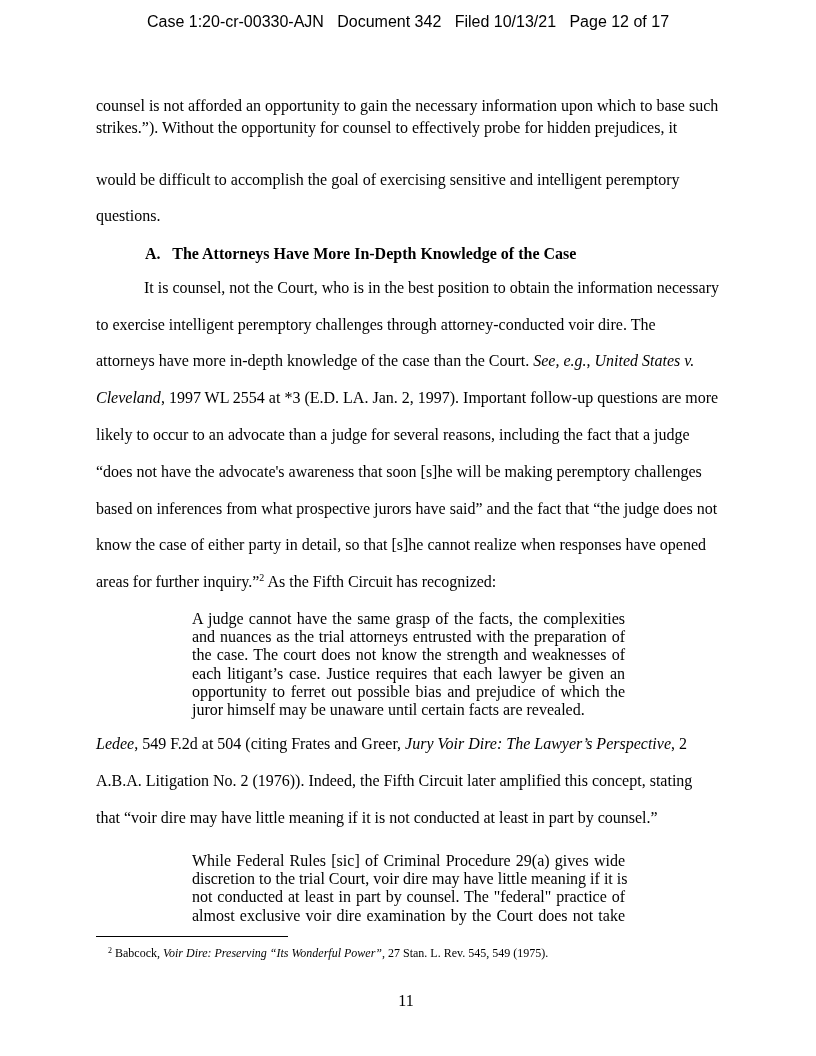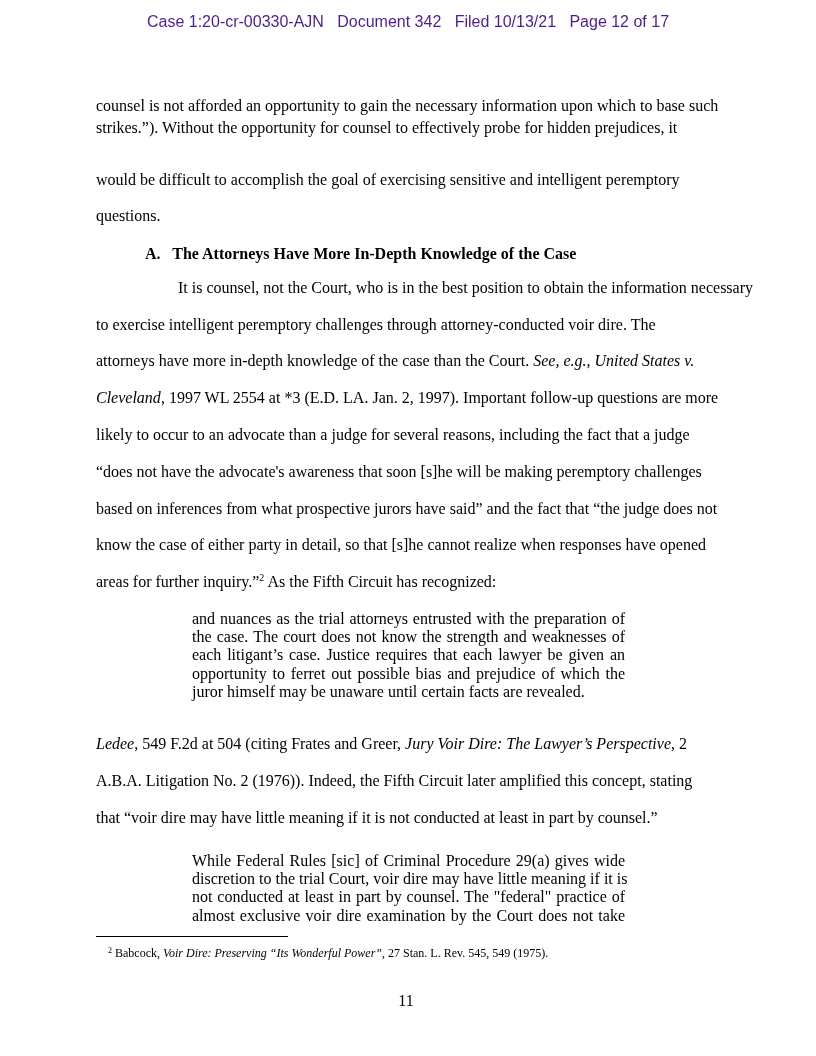--- a/index.html
+++ b/index.html
@@ -1,22 +1,22 @@
 <!DOCTYPE html>
 <html><head>
 <meta charset="utf-8">
 <style>
   html, body { margin: 0; padding: 0; background: #ffffff; }
   body { width: 816px; height: 1056px; position: relative; overflow: hidden;
          font-family: "Liberation Serif", "DejaVu Serif", serif; color: #000; }
   .header { position: absolute; top: 13px; left: 0; width: 816px; text-align: center;
             font-family: "Liberation Sans", "DejaVu Sans", sans-serif; font-size: 16px;
-            color: #4c1d95; white-space: pre; }
+            color: #000000; white-space: pre; }
   .line { position: absolute; left: 96px; font-size: 16px; white-space: nowrap; line-height: 1; }
-  .indent { left: 144px; margin-left: 34px; }
+  .indent { left: 144px; }
   .heading { font-weight: bold; left: 145px; }
   .bq { position: absolute; left: 192px; width: 433px; font-size: 16px; line-height: 18.2px;
         text-align: justify; }
   .bq-line { display: block; text-align: justify; text-align-last: justify; height: 18.2px; white-space: nowrap; }
   .bq-line.last { text-align-last: left; }
   sup { font-size: 10px; vertical-align: 6px; line-height: 0; }
   .fn-rule { position: absolute; left: 96px; top: 936px; width: 192px; height: 0; border-top: 1px solid #000; }
   .footnote { position: absolute; left: 108px; top: 946px; font-size: 12px; white-space: nowrap; }
   .footnote sup { font-size: 8px; vertical-align: 4px; }
   .page-num { position: absolute; top: 992px; left: 0; width: 812px; text-align: center; font-size: 16px; }
@@ -38,20 +38,21 @@
 <div class="line" style="top:317px">to exercise intelligent peremptory challenges through attorney-conducted voir dire.  The</div>
 <div class="line" style="top:353px"><span>attorneys have more in-depth knowledge of the case than the Court. </span><i>See, e.g.</i><span>, </span><i>United States v.</i></div>
 <div class="line" style="top:390px"><i>Cleveland</i><span>, 1997 WL 2554 at *3 (E.D. LA. Jan. 2, 1997). Important follow-up questions are more</span></div>
 <div class="line" style="top:427px">likely to occur to an advocate than a judge for several reasons, including the fact that a judge</div>
 <div class="line" style="top:464px">“does not have the advocate's awareness that soon [s]he will be making peremptory challenges</div>
 <div class="line" style="top:501px">based on inferences from what prospective jurors have said” and the fact that “the judge does not</div>
 <div class="line" style="top:537px">know the case of either party in detail, so that [s]he cannot realize when responses have opened</div>
 <div class="line" style="top:574px"><span>areas for further inquiry.”</span><sup>2</sup><span> As the Fifth Circuit has recognized:</span></div>
 
 <div class="bq" style="top:610px">
+  <span class="bq-line">A judge cannot have the same grasp of the facts, the complexities</span>
   <span class="bq-line">and nuances as the trial attorneys entrusted with the preparation of</span>
   <span class="bq-line">the case. The court does not know the strength and weaknesses of</span>
   <span class="bq-line">each litigant’s case.  Justice requires that each lawyer be given an</span>
   <span class="bq-line">opportunity to ferret out possible bias and prejudice of which the</span>
   <span class="bq-line last">juror himself may be unaware until certain facts are revealed.</span>
 </div>
 
 <div class="line" style="top:736px"><i>Ledee</i><span>, 549 F.2d at 504 (citing Frates and Greer, </span><i>Jury Voir Dire: The Lawyer’s Perspective</i><span>, 2</span></div>
 <div class="line" style="top:773px">A.B.A. Litigation No. 2 (1976)).  Indeed, the Fifth Circuit later amplified this concept, stating</div>
 <div class="line" style="top:810px">that “voir dire may have little meaning if it is not conducted at least in part by counsel.”</div>

